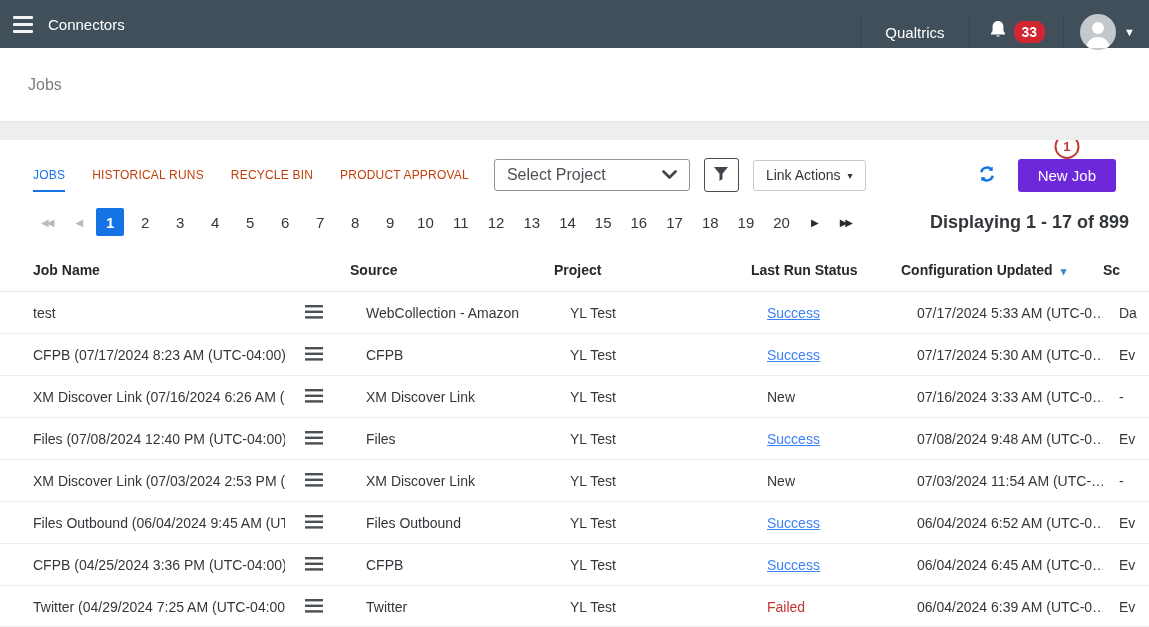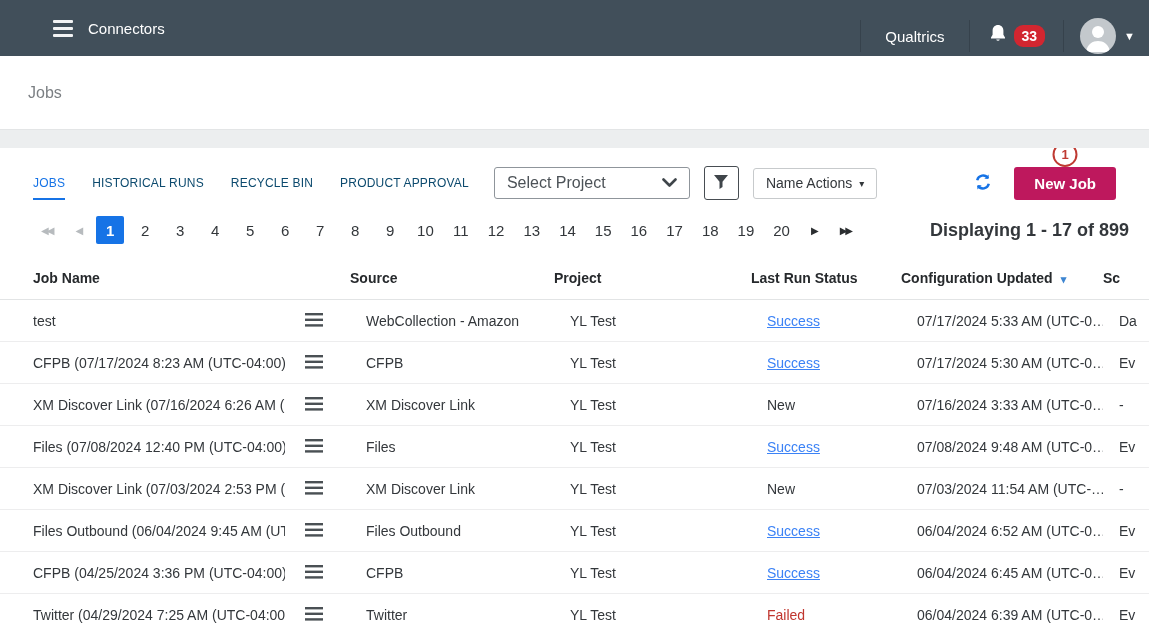--- a/index.html
+++ b/index.html
@@ -1,20 +1,20 @@
 <!DOCTYPE html>
 <html><head>
 <meta charset="utf-8">
 <style>
   * { margin:0; padding:0; box-sizing:border-box; }
   html,body { width:1149px; height:627px; overflow:hidden; }
   body { font-family:"Liberation Sans", sans-serif; background:#eceeef; color:#33373b; }
 
   
-  .navbar { height:56px; background:#414f5a; display:flex; align-items:center; justify-content:space-between;padding-left:40px; }
+  .navbar { height:48px; background:#414f5a; display:flex; align-items:center; justify-content:space-between; }
   .nav-left { display:flex; align-items:center; }
   .hamburger-btn { width:46px; height:48px; background:none; border:none; cursor:pointer; display:flex; flex-direction:column; justify-content:center; align-items:center; gap:4px; }
   .hamburger-btn i { display:block; width:20px; height:3px; background:#f2f3f4; border-radius:1px; }
   .nav-title { color:#fff; font-size:15px; margin-left:2px; }
   .nav-right { display:flex; align-items:stretch; height:48px; }
   .nav-cell { display:flex; align-items:center; padding:0 24px; border-left:1px solid #36424c;margin-top:16px; }
   .nav-brand { color:#fff; font-size:15px; }
   .bell-cell { padding:0 18px; cursor:pointer; }
   .badge { background:#d22630; color:#fff; font-size:14px; font-weight:bold; border-radius:9px; padding:3px 8px; margin-left:6px; }
   .user-cell { padding:0 14px 0 16px; cursor:pointer; }
@@ -24,29 +24,29 @@
   
   .page-header { height:74px; background:#fff; display:flex; align-items:center; padding-left:28px; border-bottom:1px solid #e3e5e6; }
   .page-title { font-size:16px; font-weight:normal; color:#7b7f83; }
 
   
   .content { background:#fff; margin-top:18px; height:calc(627px - 48px - 74px - 19px); overflow:hidden; }
 
   
   .toolbar-row { display:flex; align-items:center; padding:18px 33px 6px 33px; }
   .tabs { display:flex; align-items:center; gap:27px; margin-right:25px; }
-  .tab { font-size:12px; letter-spacing:.2px; color:#0c4a6e; padding:9px 0 8px; border:none; background:none; cursor:pointer; border-bottom:2px solid transparent; white-space:nowrap; }
+  .tab { font-size:12px; letter-spacing:.2px; color:#c2410c; padding:9px 0 8px; border:none; background:none; cursor:pointer; border-bottom:2px solid transparent; white-space:nowrap; }
   .tab.active { color:#1673e6; border-bottom-color:#1673e6; }
   .select-project { width:196px; height:32px; border:1px solid #8f959b; border-radius:3px; background:#fff; display:flex; align-items:center; justify-content:space-between; padding:0 12px 0 12px; font-size:16px; color:#4c5257; cursor:pointer; }
   .filter-btn { width:35px; height:34px; margin-left:14px; border:1px solid #474d52; border-radius:3px; background:#fff; display:flex; align-items:center; justify-content:center; cursor:pointer; }
   .bulk-btn { height:31px; margin-left:14px; border:1px solid #c7cacc; border-radius:3px; background:#fff; font-size:14px; color:#33373b; padding:0 12px; cursor:pointer; display:flex; align-items:center; gap:7px; }
   .bulk-btn .caret { font-size:10px; color:#33373b; }
   .refresh-btn { margin-left:auto; background:none; border:none; cursor:pointer; display:flex; align-items:center; }
   .new-job-wrap { position:relative; margin-left:22px; }
-  .new-job-btn { background:#be185d; color:#fff; border:none; border-radius:3px; font-size:15px; padding:8px 20px; cursor:pointer;font-weight:bold; }
+  .new-job-btn { background:#6d28d9; color:#fff; border:none; border-radius:3px; font-size:15px; padding:8px 20px; cursor:pointer; }
   .annot-circle { position:absolute; top:-25px; left:50%; transform:translateX(-50%); width:25px; height:25px; border:2px solid #bf3a32; border-radius:50%; background:#fff; color:#bf3a32; font-size:13px; font-weight:bold; display:flex; align-items:center; justify-content:center; z-index:3; }
 
   
   .pagination-row { display:flex; align-items:center; padding:10px 20px 12px 33px; }
   .pager { display:flex; align-items:center; gap:7px; }
   .pg-arrow { background:none; border:none; cursor:pointer; font-size:10px; letter-spacing:-2px; padding:6px 8px; color:#2b2e30; }
   .pg-arrow.disabled { color:#b7bbbe; }
   .pg-pages { display:flex; align-items:center; gap:7px; }
   .page-btn { min-width:28px; height:28px; border:none; background:none; font-size:15px; color:#33373b; cursor:pointer; border-radius:2px; padding:0 6px; }
   .page-btn.active { background:#1673e6; color:#fff; font-weight:bold; }
@@ -128,21 +128,21 @@
 
       <button class="filter-btn">
         <span>
           <svg width="18" height="18" viewBox="0 0 18 18">
               <path d="M2 2 h14 l-5.5 6.8 v5.2 l-3 2 v-7.2 z" fill="#3f454a"></path>
             </svg>
         </span>
       </button>
 
       <button class="bulk-btn">
-        <span>Name Actions</span>
+        <span>Link Actions</span>
         <span class="caret">▾</span>
       </button>
 
       <button class="refresh-btn">
         <span>
           <svg width="18" height="18" viewBox="0 0 18 18">
             <path d="M3.2 7.2 A6 6 0 0 1 14 5.2" fill="none" stroke="#1673e6" stroke-width="2.4"></path>
             <path d="M14.8 10.8 A6 6 0 0 1 4 12.8" fill="none" stroke="#1673e6" stroke-width="2.4"></path>
             <path d="M14.6 1.6 v4.2 h-4.2 z" fill="#1673e6"></path>
             <path d="M3.4 16.4 v-4.2 h4.2 z" fill="#1673e6"></path>

